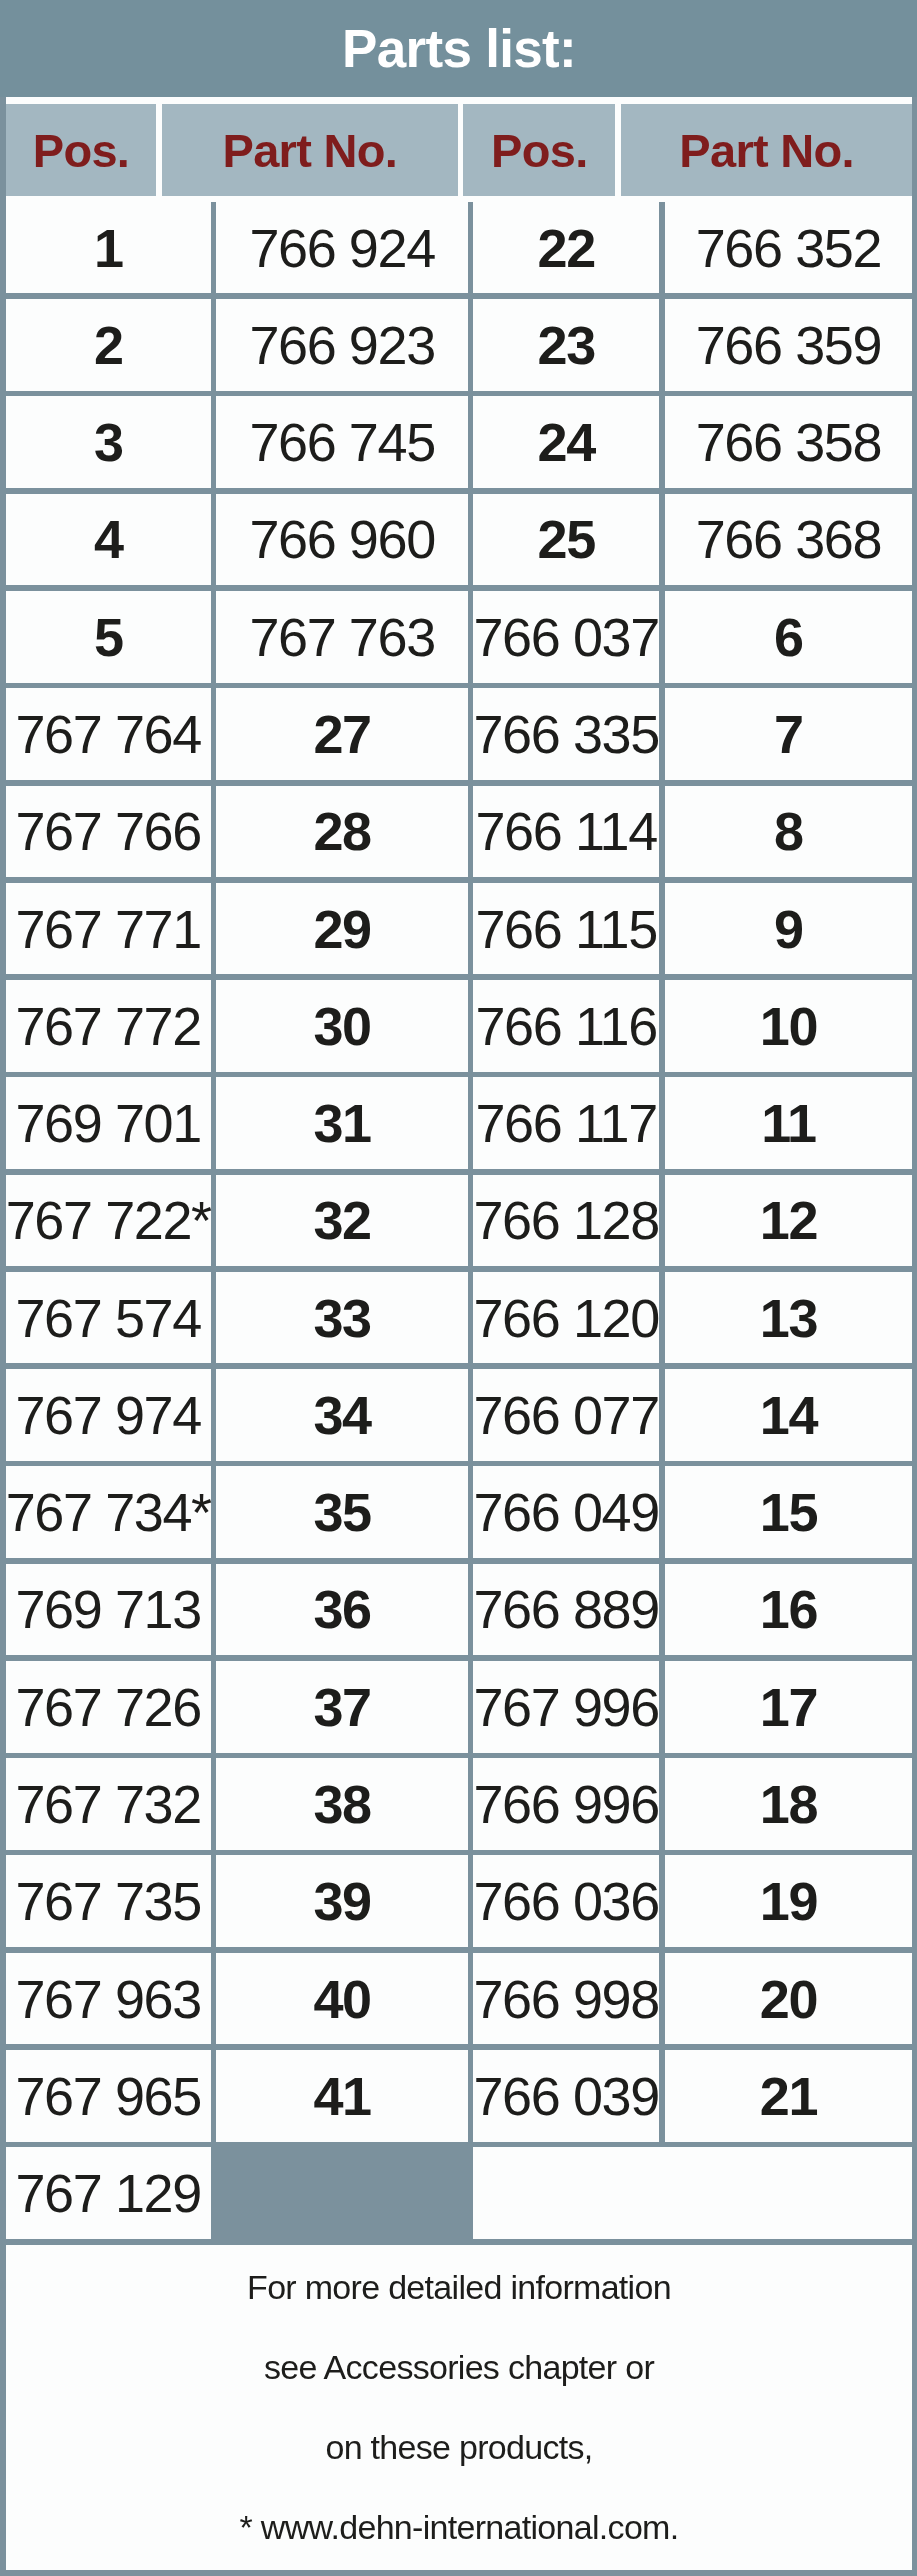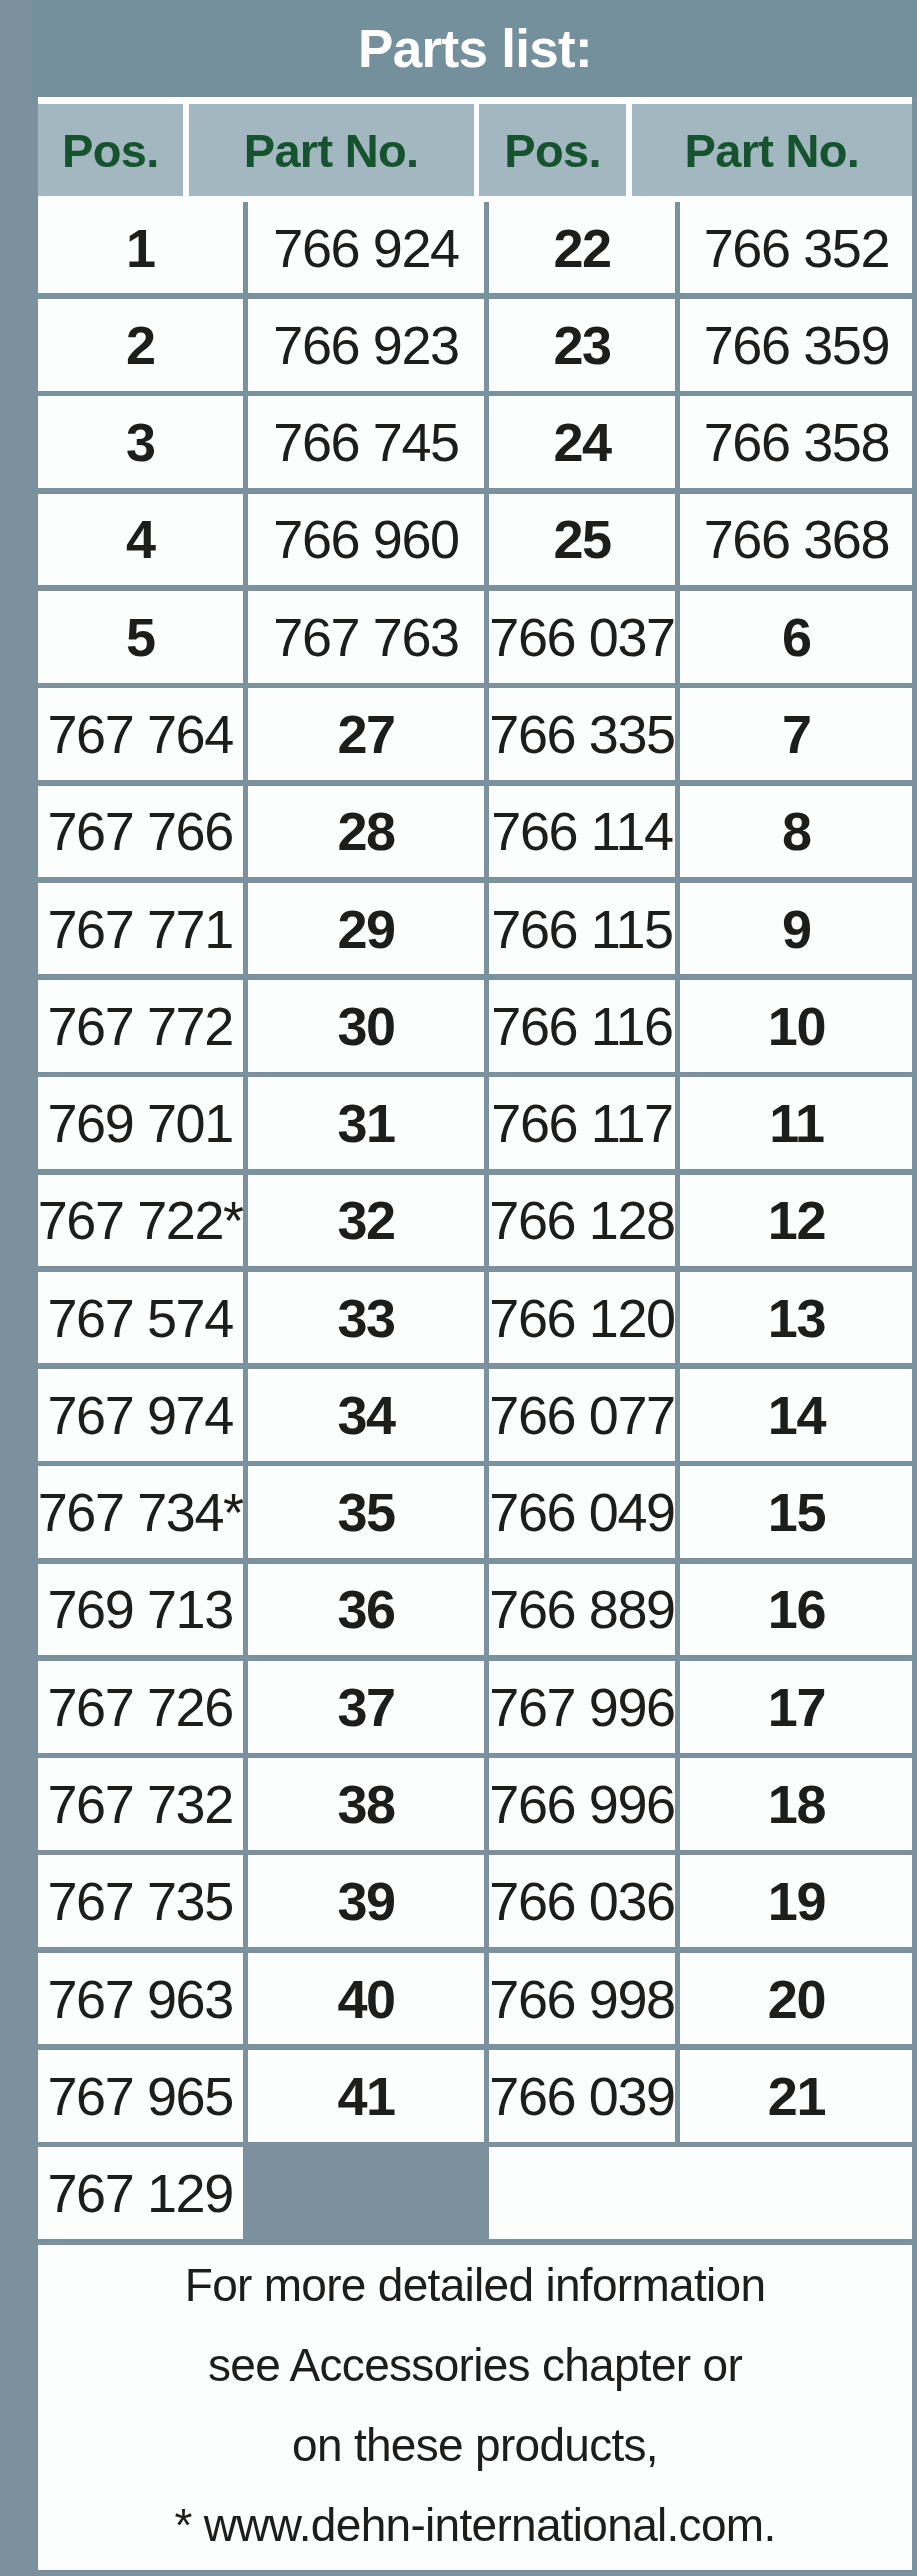--- a/index.html
+++ b/index.html
@@ -9,21 +9,20 @@
     --paper:#FCFDFD;
     --ink:#1D1D1B;
   }
   html,body{margin:0;padding:0;background:#fff;}
   .sheet{
     width:918px;height:2576px;
     background:var(--border);
     display:flex;flex-direction:column;
     font-family:"Liberation Sans",sans-serif;
     box-sizing:border-box;
-    padding-left:32px;
   }
   .title-bar{
     height:97px;flex:0 0 97px;
     background:var(--title-bg);
     color:#fff;font-size:53px;font-weight:700;letter-spacing:-0.7px;
     display:flex;align-items:center;justify-content:center;
   }
   .body{
     flex:1;margin:0 5.7px 5.7px 5.7px;
     background:var(--paper);
@@ -32,43 +31,43 @@
     min-height:0;
   }
   .cols4{
     display:grid;
     grid-template-columns:210fr 412fr 212fr 406fr;
     column-gap:5.7px;
   }
   .header-band{height:92px;flex:0 0 92px;}
   .header-cell{
     background:var(--head-bg);
-    color:#14532d;font-size:47px;font-weight:700;letter-spacing:-0.7px;
+    color:#7f1d1d;font-size:47px;font-weight:700;letter-spacing:-0.7px;
     display:flex;align-items:center;justify-content:center;
   }
   .spacer{height:5.7px;flex:0 0 5.7px;background:var(--paper);}
   .data-grid{
     height:2037px;flex:0 0 2037px;
     background:var(--border);
     grid-template-rows:repeat(21,1fr);
     row-gap:5.7px;
   }
   .cell{
     background:var(--paper);
     display:flex;align-items:center;justify-content:center;
     font-size:54px;letter-spacing:-1.4px;color:var(--ink);
     white-space:nowrap;
   }
   .cell.pos{font-weight:700;}
   .cell.part{font-weight:400;}
   .divider{height:5.7px;flex:0 0 5.7px;background:var(--border);}
   .footer{
     flex:1;background:var(--paper);
-    display:flex;flex-direction:column;align-items:center;
-    font-size:46px;line-height:80px;letter-spacing:-0.7px;color:var(--ink);
+    display:flex;flex-direction:column;align-items:center;justify-content:center;
+    font-size:34px;line-height:80px;letter-spacing:-0.7px;color:var(--ink);
     text-align:center;
   }
 </style>
 </head>
 <body>
 
 <div class="sheet">
 
   <div class="title-bar">Parts list:</div>
 

